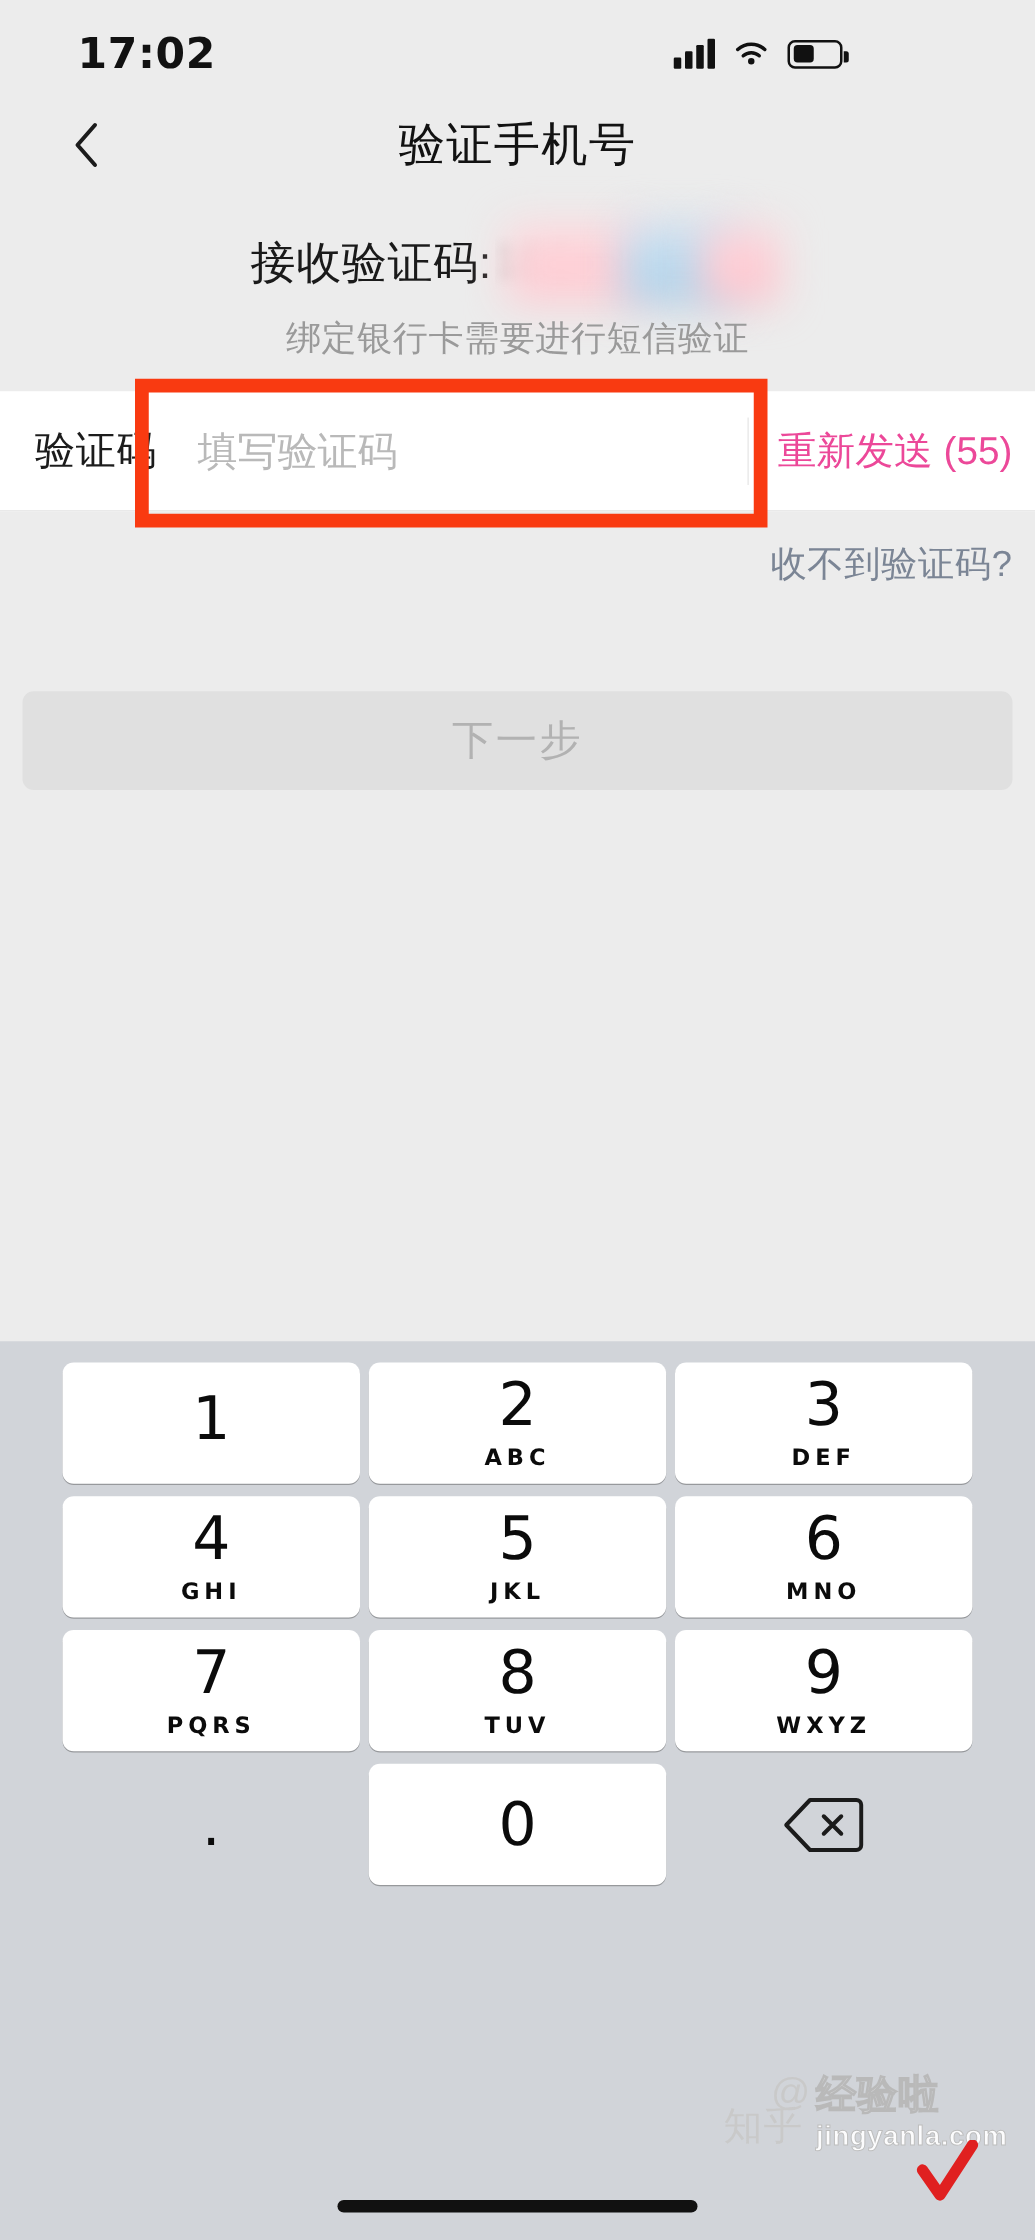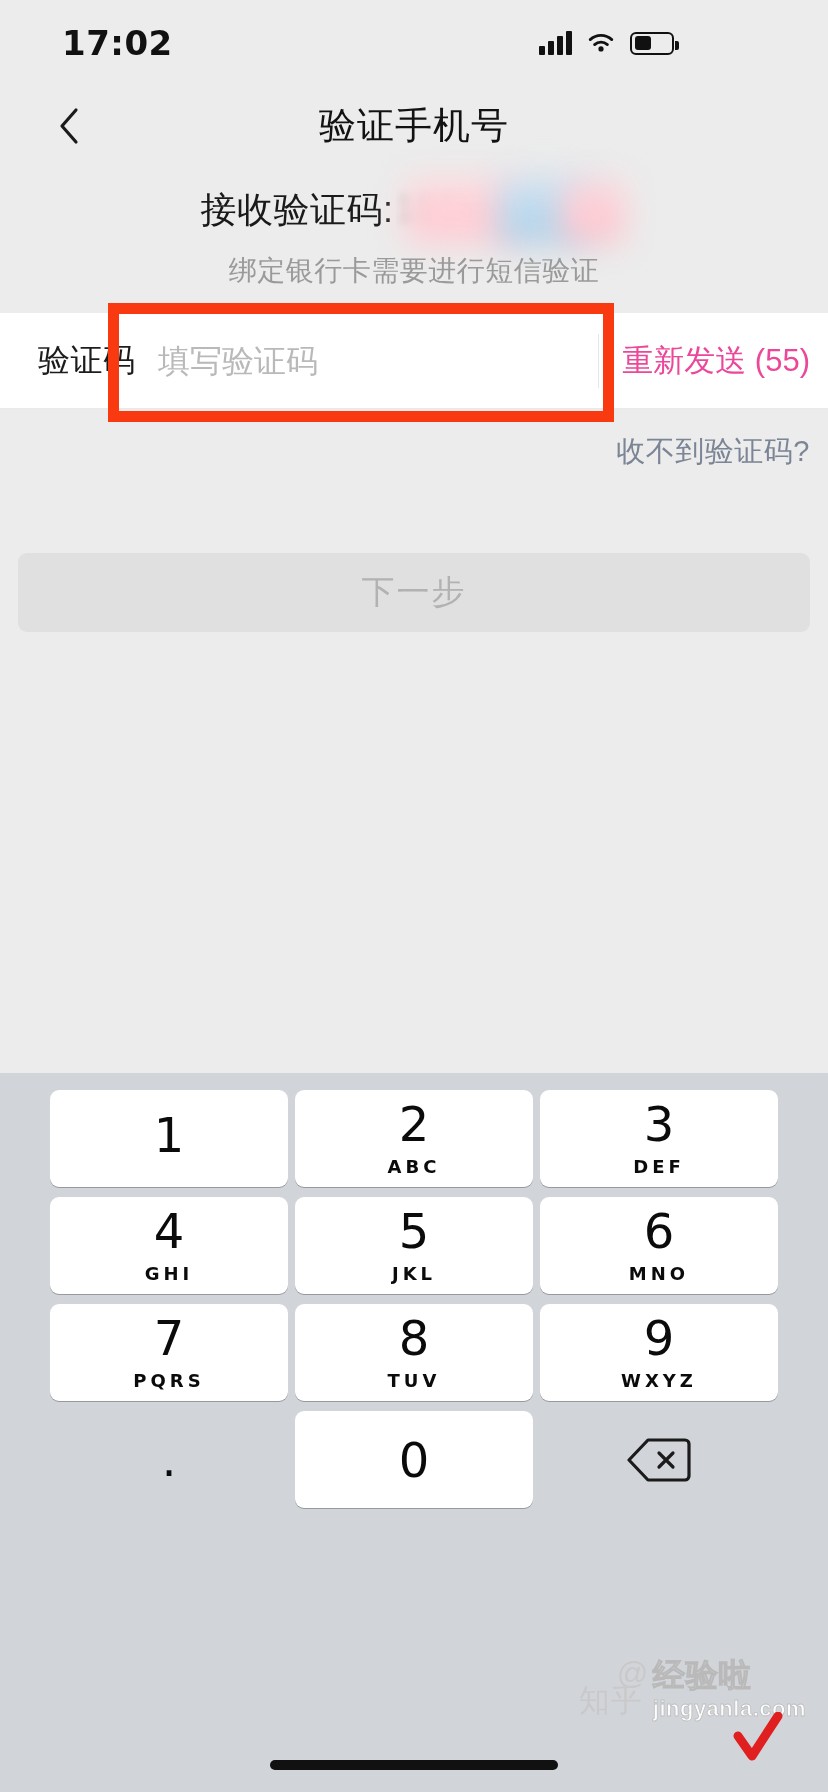--- a/index.html
+++ b/index.html
@@ -26,21 +26,21 @@
   .bars i:nth-child(3){height:19px;} .bars i:nth-child(4){height:24px;}
   .wifi{ width:30px; height:24px; }
   .batt{ position:relative; width:44px; height:23px; border:2.5px solid #111;
          border-radius:6px; }
   .batt::after{ content:""; position:absolute; right:-7px; top:7px; width:4px;
          height:9px; background:#111; border-radius:0 2px 2px 0; }
   .batt i{ position:absolute; left:2.5px; top:2.5px; bottom:2.5px; width:42%;
          background:#111; border-radius:3px; }
 
   
-  .navbar{ position:absolute; top:80px; left:0; width:828px; height:92px; }
+  .navbar{ position:absolute; top:70px; left:0; width:828px; height:92px; }
   .nav-back{ position:absolute; left:26px; top:0; width:86px; height:92px;
     display:flex; align-items:center; justify-content:center; }
   .chev{ width:22px; height:38px; }
   .nav-title{ position:absolute; left:0; right:0; top:0; height:92px;
     display:flex; align-items:center; justify-content:center;
     font-size:37px; color:#121212; font-weight:400; letter-spacing:1px; }
 
   
   .recv-line{ position:absolute; top:186px; left:0; width:828px;
     display:flex; align-items:center; justify-content:center;
@@ -63,21 +63,21 @@
   
   .code-row{
     position:absolute; top:313px; left:0; width:828px; height:96px;
     background:#ffffff; display:flex; align-items:center;
   }
   .code-row::after{
     content:""; position:absolute; left:0; bottom:0; width:828px; height:1px;
     background:#e9e9e9;
   }
   .code-label{
-    width:158px; padding-left:38px; font-size:32px; color:#1c1c1c;
+    width:158px; padding-left:28px; font-size:32px; color:#1c1c1c;
     letter-spacing:.5px; white-space:nowrap;
   }
   .code-input{
     flex:1; border:none; outline:none; background:transparent;
     font-size:32px; color:#a16207; height:96px;
     font-family:"Liberation Sans","DejaVu Sans",sans-serif;
   }
   .code-input::placeholder{ color:#b9b9b9; }
   .resend{
     width:230px; height:54px; display:flex; align-items:center;

